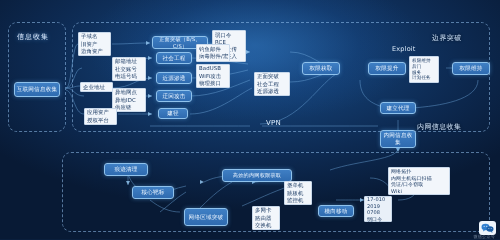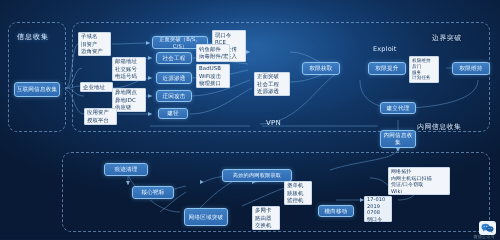--- a/index.html
+++ b/index.html
@@ -218,21 +218,21 @@
   </div>
 
   <div class="whitebox" style="left:254px;top:72px;width:36px;height:24px;">
     <span>正面突破</span>
     <span>社会工程</span>
     <span>近源渗透</span>
   </div>
 
   <div class="plain" style="left:266px;top:119px;font-size:7px;">VPN</div>
 
-  <div class="plain" style="left:331px;top:45px;font-size:6.5px;padding-left:42px;">Exploit</div>
+  <div class="plain" style="left:350px;top:45px;font-size:6.5px;padding-left:42px;">Exploit</div>
 
   <div class="bluebox" style="left:302px;top:62px;width:38px;height:13px;">
     <span>权限获取</span>
   </div>
 
   <div class="bluebox" style="left:368px;top:62px;width:38px;height:13px;">
     <span>权限提升</span>
   </div>
 
   <div class="whitebox" style="left:409px;top:56px;width:30px;height:27px;font-size:4.6px;">

